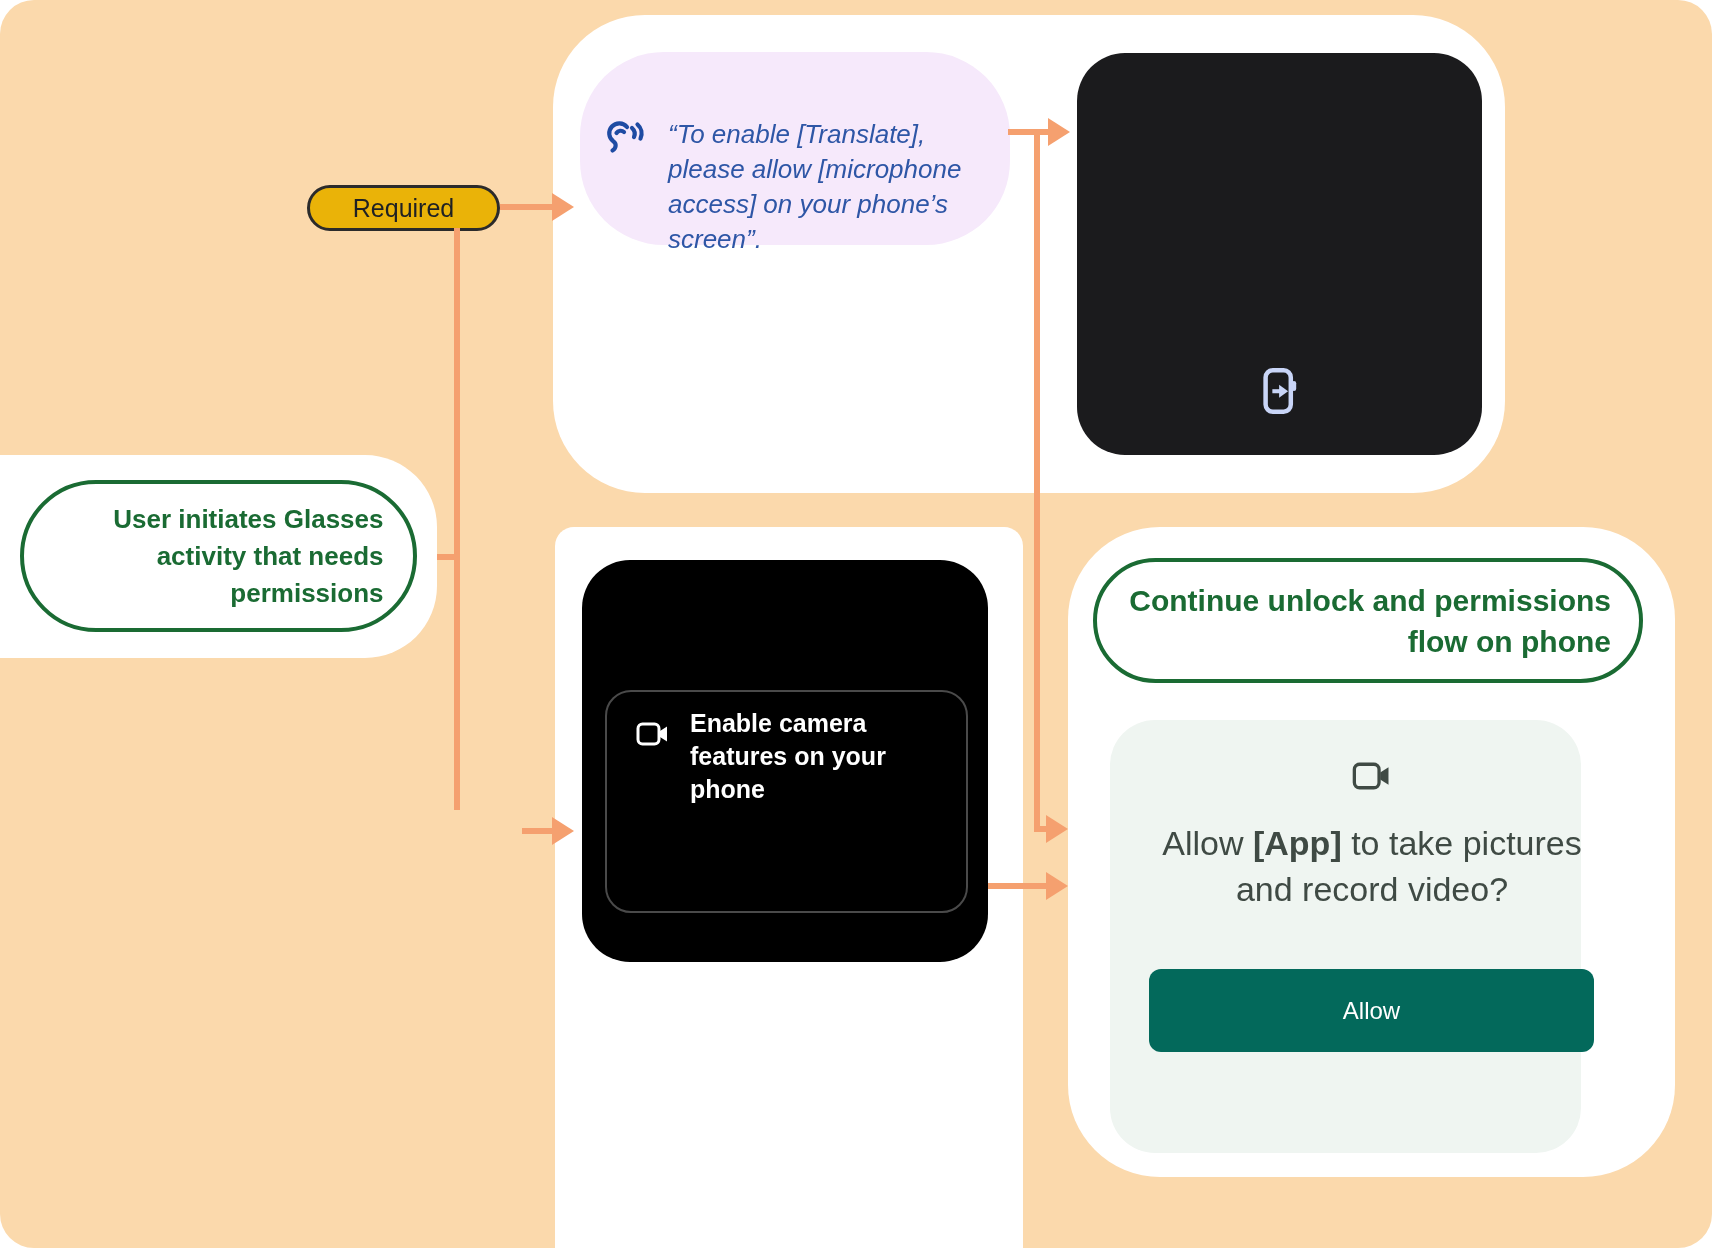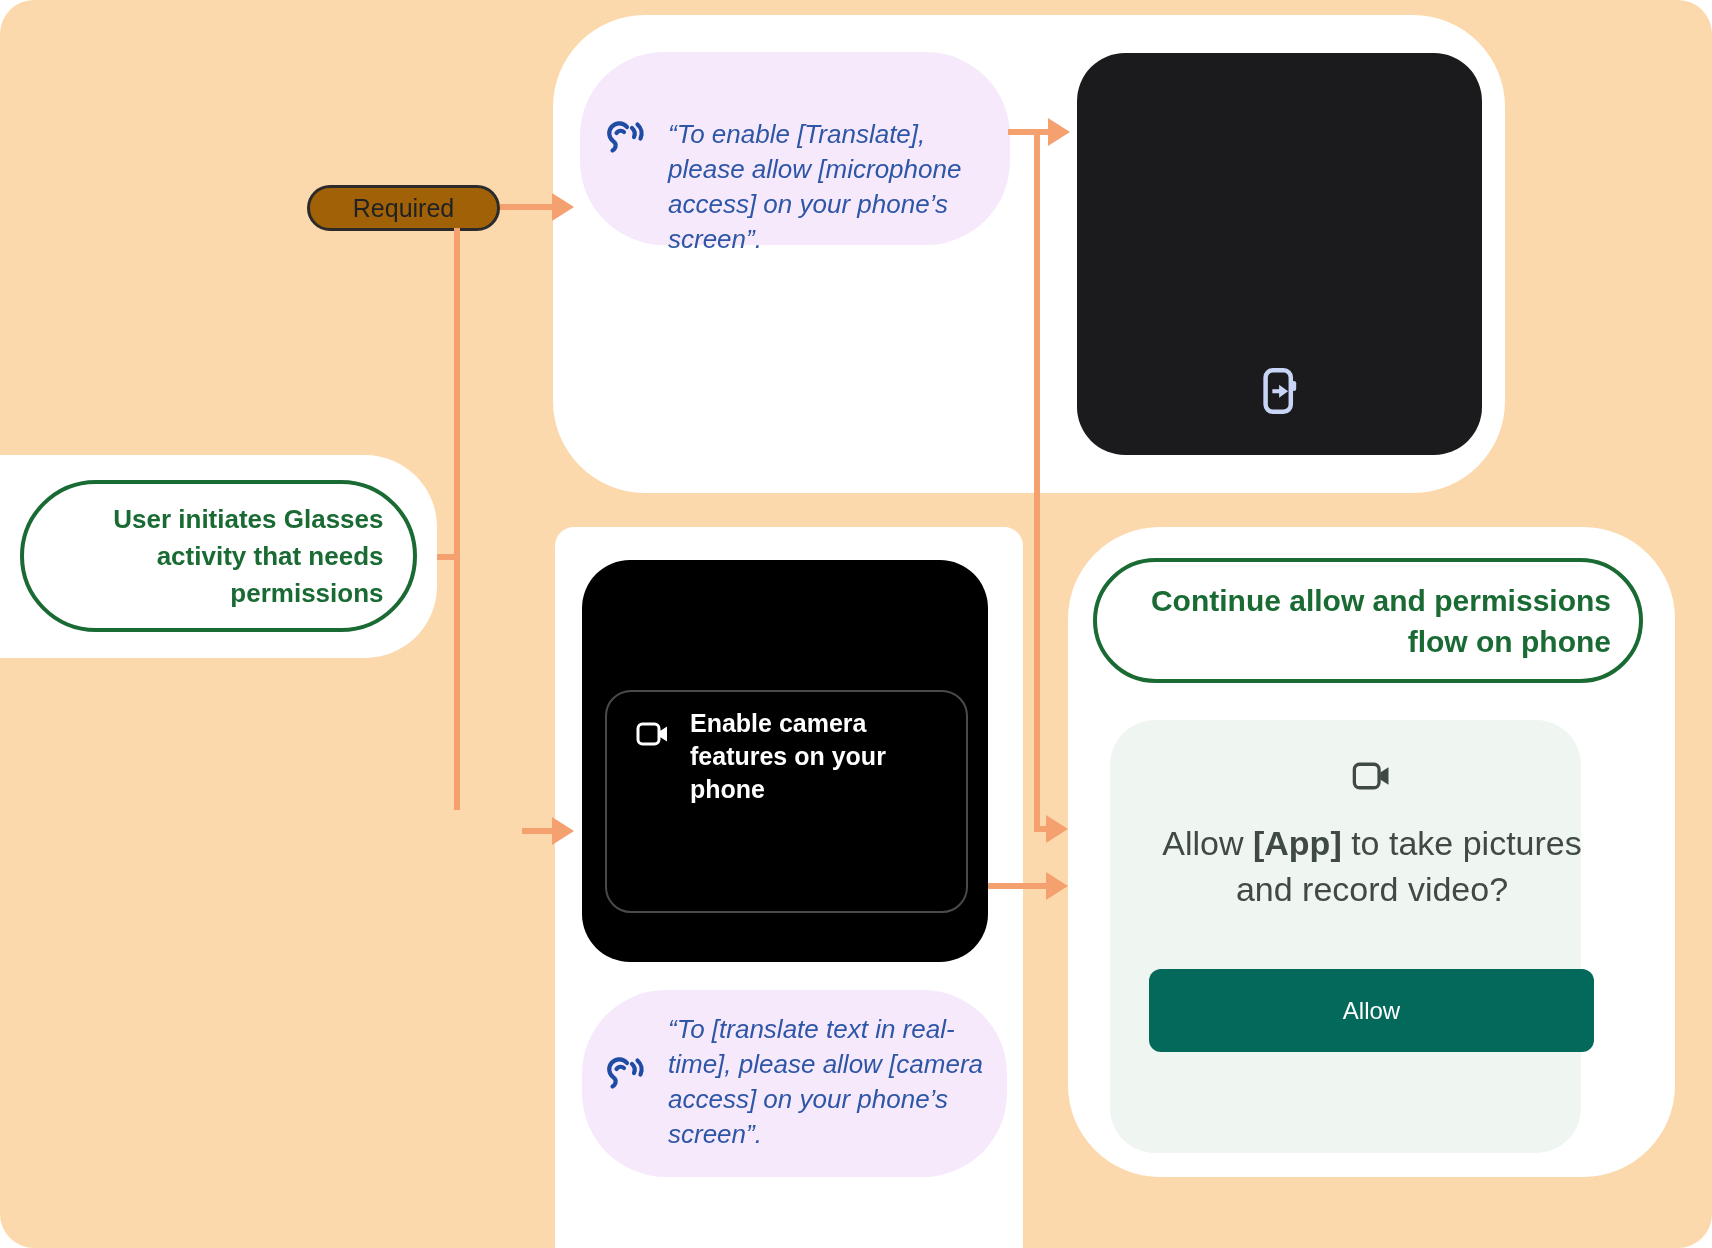--- a/index.html
+++ b/index.html
@@ -13,21 +13,21 @@
   .left-card{left:0;top:455px;width:437px;height:203px;border-radius:0 72px 72px 0;}
   
   .green-pill{position:absolute;border:4px solid #1A6B33;border-radius:999px;background:#fff;
               display:flex;align-items:center;justify-content:center;text-align:right;
               color:#1A6B33;font-weight:bold;}
   .start-pill{left:20px;top:25px;width:389px;height:144px;}
   .start-pill .inner{width:330px;font-size:26px;line-height:37px;}
   .continue-pill{left:25px;top:31px;width:542px;height:117px;}
   .continue-pill .inner{width:486px;font-size:30px;line-height:41px;}
   
-  .label-pill{position:absolute;background:#a16207;border:3px solid #2B2B2B;border-radius:23px;
+  .label-pill{position:absolute;background:#eab308;border:3px solid #2B2B2B;border-radius:23px;
               display:flex;align-items:center;justify-content:center;
               font-size:25px;color:#1F2124;}
   .required-pill{left:307px;top:185px;width:187px;height:40px;}
   .optional-pill{left:327px;top:808px;width:189px;height:40px;}
   
   .bubble{position:absolute;background:#F6E9FB;border-radius:84px;}
   .top-bubble{left:27px;top:37px;width:430px;height:193px;}
   .bottom-bubble{left:27px;top:463px;width:425px;height:187px;}
   .bubble-text{position:absolute;font-style:italic;font-size:26px;line-height:35px;color:#2E56A6;}
   .top-bubble .bubble-text{left:88px;top:25px;width:302px;margin-top:40px;}
@@ -95,36 +95,25 @@
           <svg viewBox="0 0 34 26" width="34" height="28">
             <rect x="2" y="3" width="21" height="20" rx="4.5" fill="none" stroke="#FFFFFF" stroke-width="3"></rect>
             <path d="M24 10 L31 5.5 V 20.5 L24 16 Z" fill="#FFFFFF"></path>
           </svg>
         </span>
         <div class="glasses-text">
           <p>Enable camera features on your phone</p>
         </div>
       </div>
     </div>
-    <div class="bubble bottom-bubble">
-      <span class="ear-wrap">
-        <svg viewBox="0 0 46 40" width="46" height="40" fill="none" stroke="#1E4BA3" stroke-width="4.2" stroke-linecap="round">
-          <path d="M25 7 A 10 10 0 1 0 11.5 21.5 C 14.5 23.5 14.5 28 10.5 30.5"></path>
-          <path d="M14.5 13 a 5 5 0 0 1 7.5 -1"></path>
-          <path d="M30 8 a 8 8 0 0 1 2 9"></path>
-          <path d="M35.5 4.5 a 12 12 0 0 1 3 14"></path>
-        </svg>
-      </span>
-      <div class="bubble-text">“To [translate text in real-time], please allow [camera access] on your phone’s screen”.</div>
-    </div>
   </div>
 
   <div class="card right-card">
     <div class="green-pill continue-pill">
-      <div class="inner">Continue allow and permissions flow on phone</div>
+      <div class="inner">Continue unlock and permissions flow on phone</div>
     </div>
     <div class="mint-panel">
       <span class="cam-icon">
         <svg viewBox="0 0 34 26" width="40" height="32">
           <rect x="2" y="3" width="21" height="20" rx="4.5" fill="none" stroke="#3F4A44" stroke-width="2.8"></rect>
           <path d="M24 10 L31 5.5 V 20.5 L24 16 Z" fill="#3F4A44"></path>
         </svg>
       </span>
       <div class="prompt"><span>Allow </span><b>[App]</b><span> to take pictures and record video?</span></div>
       <button class="dlg-btn allow-btn">Allow</button>

